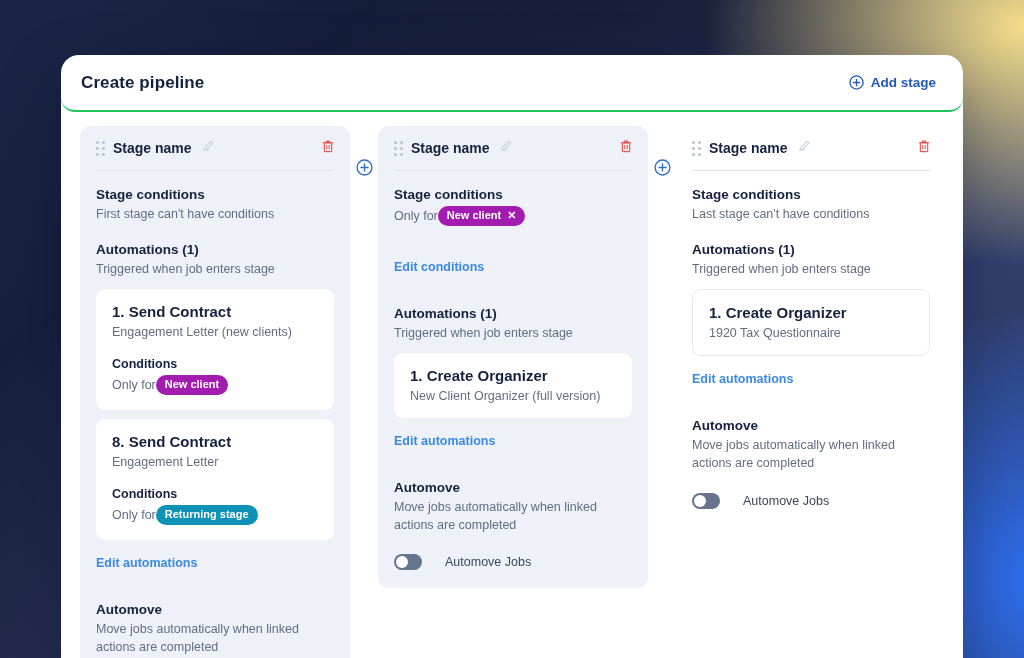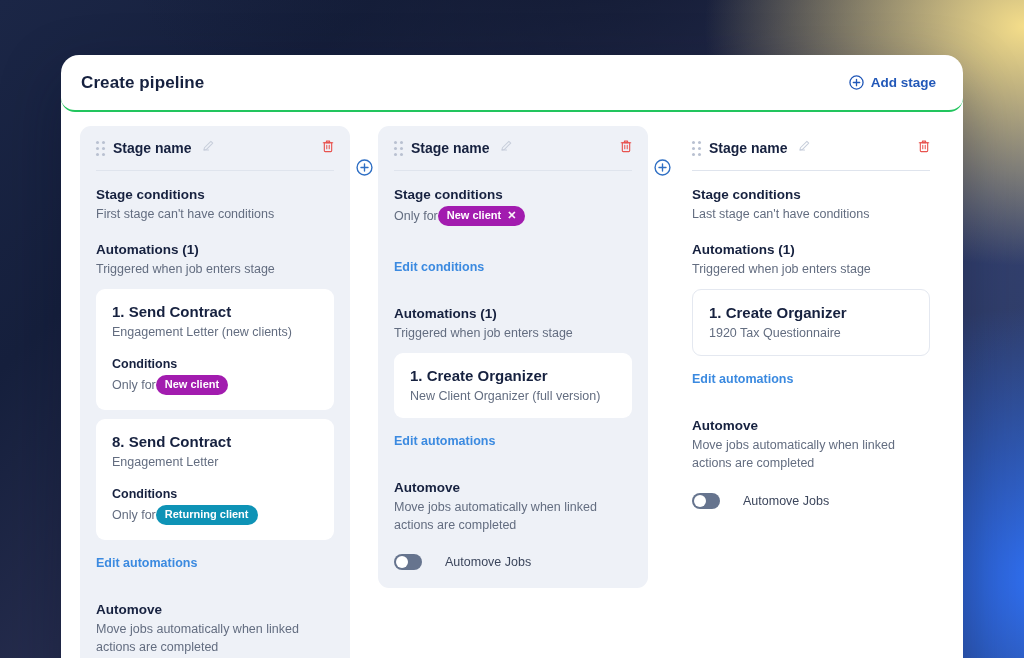--- a/index.html
+++ b/index.html
@@ -306,21 +306,21 @@
           </div>
         </div>
 
         <div class="auto-card">
           <div class="auto-name">8. Send Contract</div>
           <div class="auto-desc">Engagement Letter</div>
           <div class="sub-title">Conditions</div>
           <div class="cond-row">
             <span>Only for</span>
             <span class="chip teal">
-              <span>Returning client</span>
+              <span>Returning stage</span>
             </span>
           </div>
         </div>
 
         <div class="gap-md"></div>
         <span class="link">Edit automations</span>
 
         <div class="gap-xl"></div>
         <div class="sec-title">Automove</div>
         <div class="sec-sub">Move jobs automatically when linked actions are completed</div>

